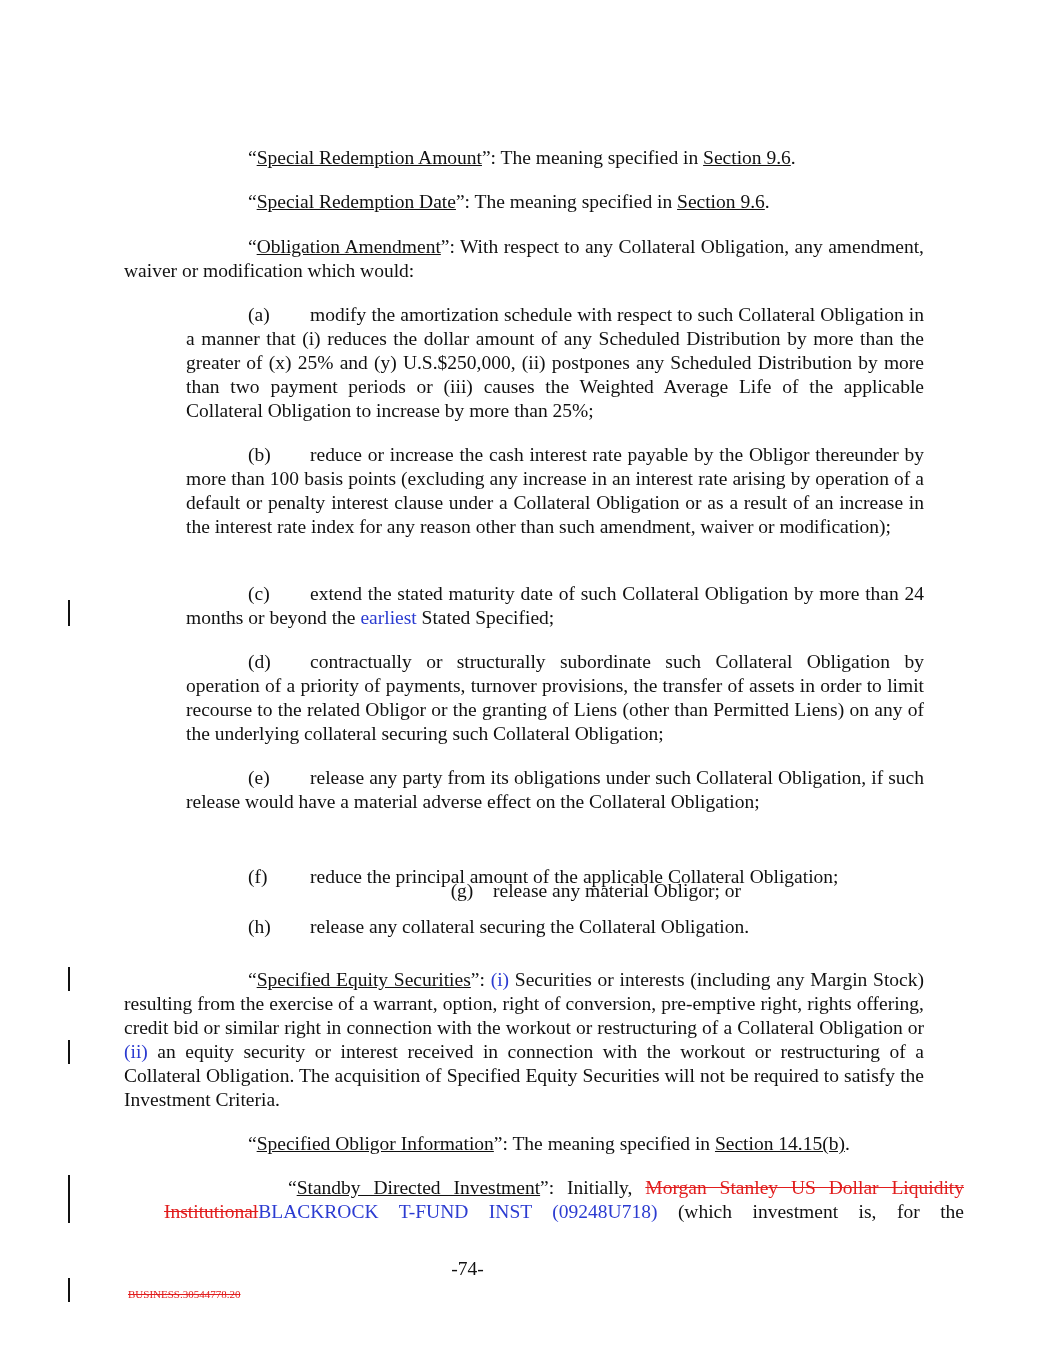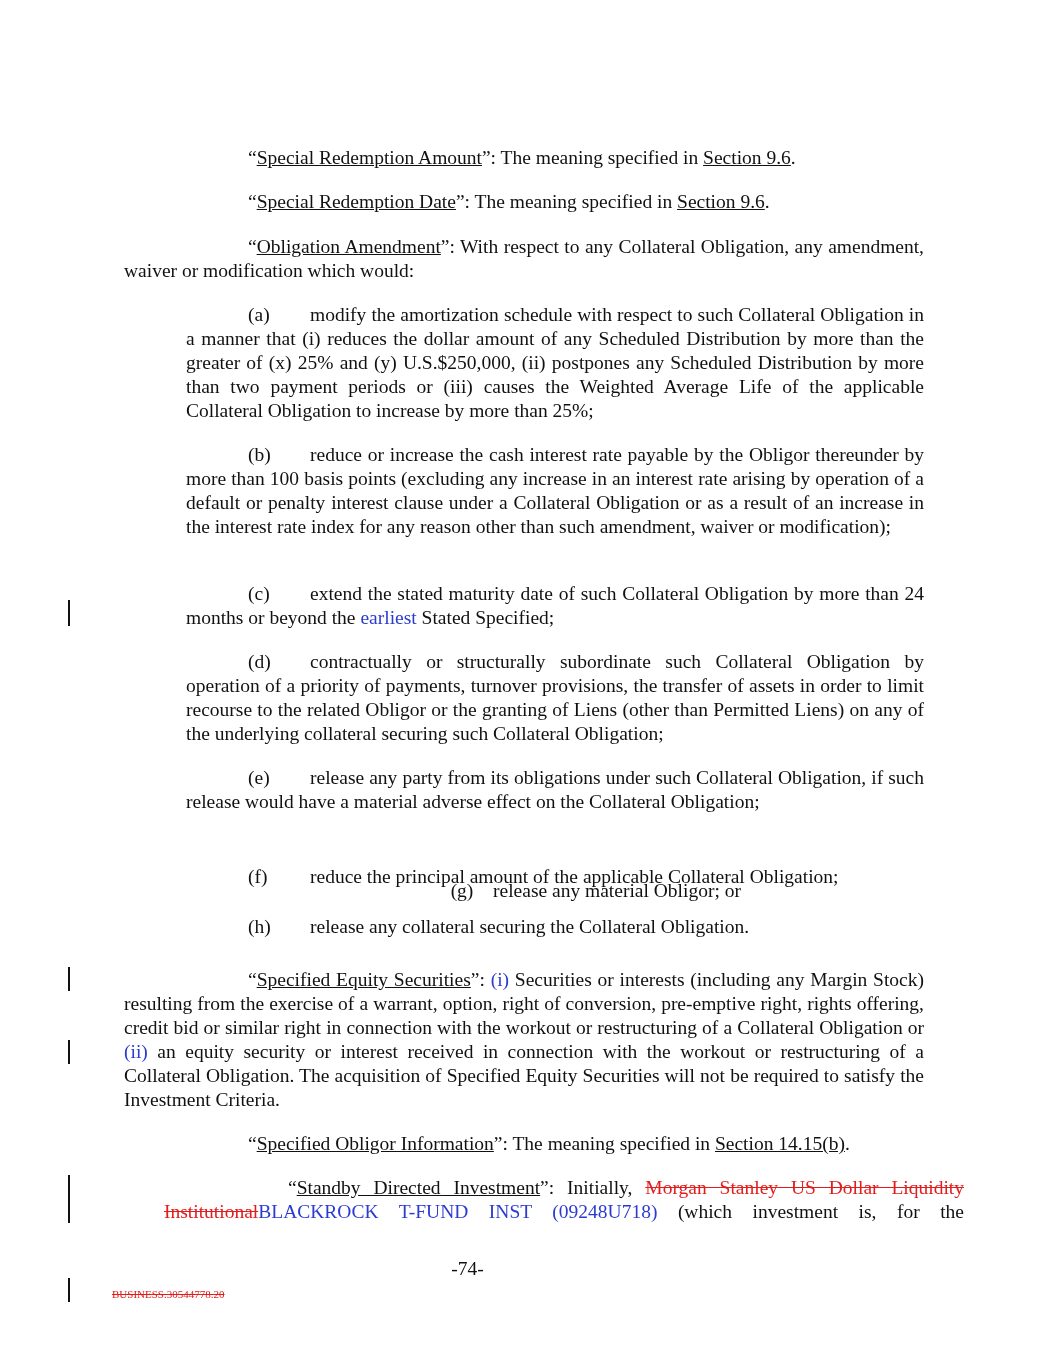--- a/index.html
+++ b/index.html
@@ -10,21 +10,21 @@
   .ind { left: 186px; width: 738px; }
   .fi1 { text-indent: 124px; }
   .fi2 { text-indent: 62px; }
   .lbl { display: inline-block; width: 62px; text-indent: 0; }
   .u { text-decoration: underline; }
   .ins { color: #2b3bd1; }
   .del { color: #e11d1d; text-decoration: line-through; }
   .jl { text-align-last: justify; }
   .bar { position: absolute; left: 68px; width: 2px; background: #111; }
   .pnum { position: absolute; left: 0; width: 935px; top: 1257px; text-align: center; line-height: 24px; }
-  .footer { position: absolute; left: 112px; top: 1287px; font-size: 11px; line-height: 14px; }
+  .footer { position: absolute; left: 128px; top: 1287px; font-size: 11px; line-height: 14px; }
   .single { white-space: nowrap; }
 </style>
 </head>
 <body>
 
 <div class="p full fi1" style="top:146px;">
   <span>“</span><span class="u">Special Redemption Amount</span><span>”:  The meaning specified in </span><span class="u">Section 9.6</span><span>.</span>
 </div>
 
 <div class="p full fi1" style="top:190px;">

